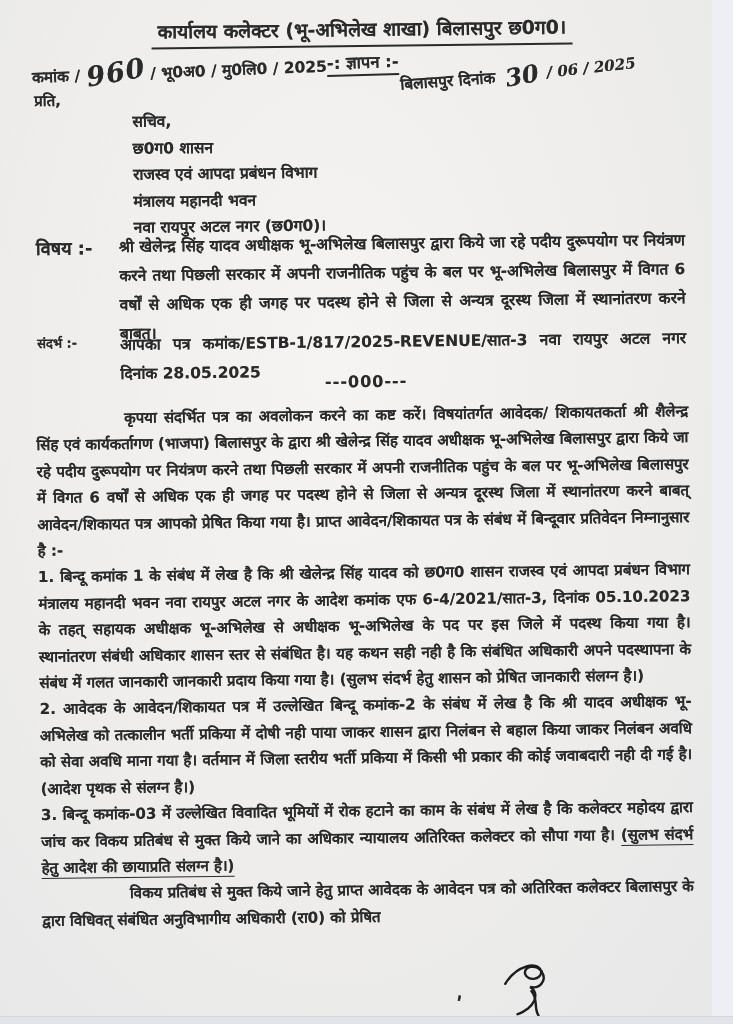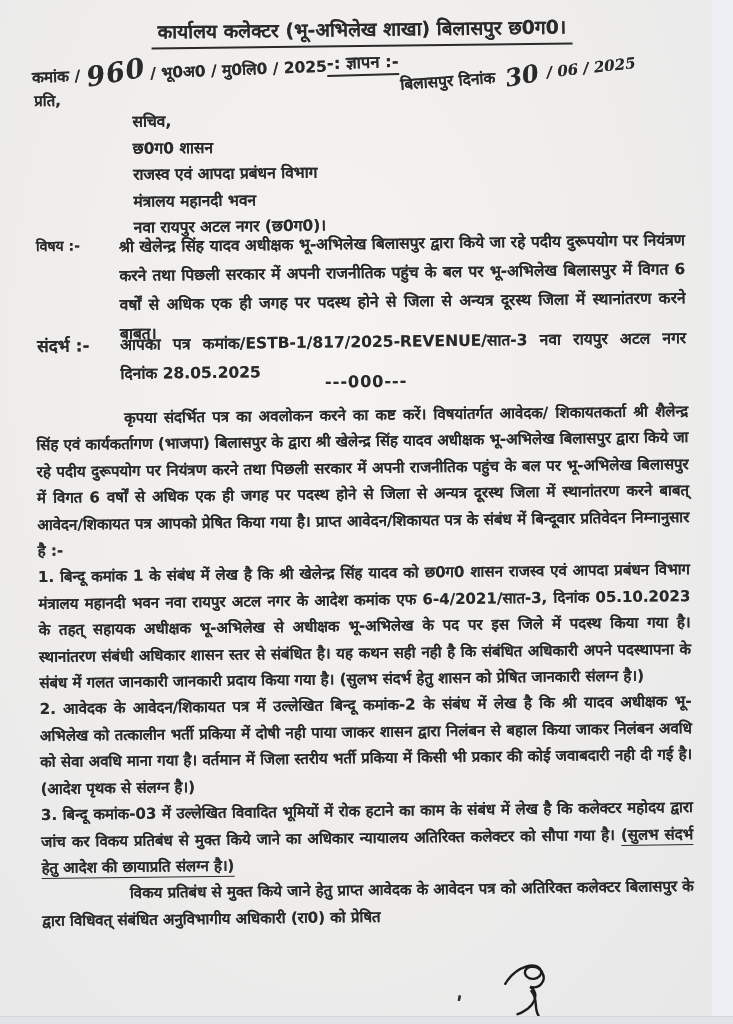--- a/index.html
+++ b/index.html
@@ -19,23 +19,23 @@
   .serial-line{position:absolute;left:36px;top:58px;font-size:15.5px;font-weight:700;transform:rotate(-1.5deg);white-space:nowrap;}
   .copy-to{position:absolute;left:38px;top:86px;font-size:15px;font-weight:700;}
   .date-line{position:absolute;left:404px;top:66px;font-size:15.5px;font-weight:700;transform:rotate(-3.5deg);white-space:nowrap;}
   .hw{font-family:"DejaVu Serif",serif;font-style:italic;font-weight:700;}
   .hw-big{display:inline-block;font-size:27px;line-height:10px;transform:rotate(-8deg) translateY(2px);letter-spacing:1px;}
   .hw-date{display:inline-block;font-size:24px;line-height:10px;transform:rotate(-6deg) translateY(3px);margin:0 4px;}
   .hw-rest{display:inline-block;font-size:15px;transform:rotate(-2deg) translateY(-3px);}
   
   .addressee{position:absolute;left:136px;top:106px;font-size:15.5px;font-weight:700;line-height:26.5px;}
   
-  .subject-label{position:absolute;left:38px;top:232px;font-size:14px;font-weight:700;}
+  .subject-label{position:absolute;left:38px;top:232px;font-size:18px;font-weight:700;}
   .subject-text{position:absolute;left:121px;top:230px;width:566px;font-size:15.5px;font-weight:700;line-height:29px;text-align:justify;}
-  .reference-label{position:absolute;left:38px;top:330px;font-size:17px;font-weight:700;}
+  .reference-label{position:absolute;left:38px;top:330px;font-size:13px;font-weight:700;}
   .reference-text{position:absolute;left:121px;top:328px;width:566px;font-size:15.5px;font-weight:700;line-height:29px;text-align:justify;}
   .divider{position:absolute;top:372px;left:0;width:100%;text-align:center;font-size:16px;font-weight:700;letter-spacing:1px;}
   
   .flow{position:absolute;left:36px;top:402px;width:652px;font-size:15px;font-weight:700;line-height:26.4px;text-align:justify;}
   .flow p{margin:0;}
   .indent{text-indent:88px;}
   .u-hand{border-bottom:1.6px solid #2a2a2a;padding-bottom:1px;}
   
   .signature{position:absolute;left:492px;top:958px;}
   .tick{position:absolute;left:448px;top:992px;font-size:20px;font-weight:700;transform:rotate(12deg);}

